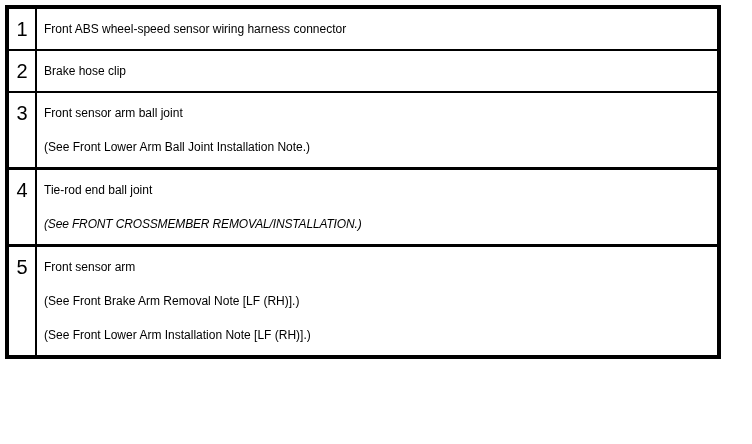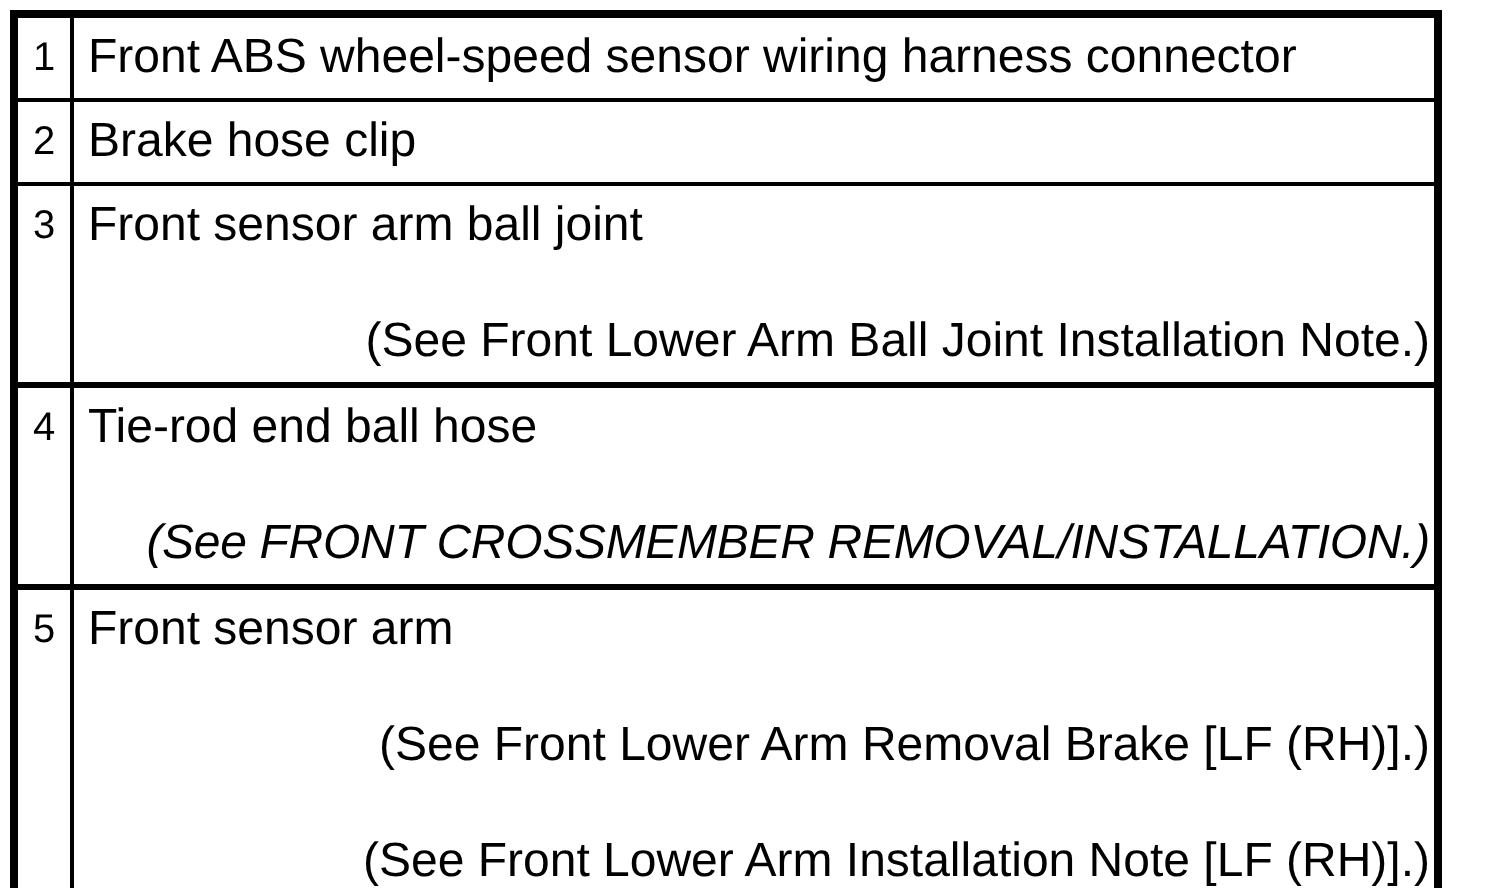--- a/index.html
+++ b/index.html
@@ -45,37 +45,36 @@
     text-align: center;
     font-size: 20px;
     line-height: 22px;
     padding: 9px 2px 9px 2px;
     white-space: nowrap;
   }
 
   .desc-cell {
     vertical-align: top;
     text-align: left;
-    font-size: 24px;
+    font-size: 12px;
     line-height: 22px;
     padding: 9px 2px 9px 7px;
   }
 
   
   .row-thin > td { border-bottom: 2px solid #000000; }
   .row-thick > td { border-bottom: 3px solid #000000; }
   .row-last > td { border-bottom: none; }
 
   .desc-line {
     display: block;
     white-space: nowrap;
   }
   .desc-line + .desc-line {
-    margin-top: 36px;
-    text-align: right;
+    margin-top: 12px;
   }
   .desc-line.tight-fit {
     letter-spacing: -0.15px;
     font-style: italic;
   }
 </style>
 </head>
 <body>
 
 <div id="page">
@@ -101,30 +100,30 @@
         <td class="num-cell">3</td>
         <td class="desc-cell">
           <span class="desc-line">Front sensor arm ball joint</span>
           <span class="desc-line">(See Front Lower Arm Ball Joint Installation Note.)</span>
         </td>
       </tr>
 
       <tr class="row-thick">
         <td class="num-cell">4</td>
         <td class="desc-cell">
-          <span class="desc-line">Tie-rod end ball hose</span>
+          <span class="desc-line">Tie-rod end ball joint</span>
           <span class="desc-line tight-fit">(See FRONT CROSSMEMBER REMOVAL/INSTALLATION.)</span>
         </td>
       </tr>
 
       <tr class="row-last">
         <td class="num-cell">5</td>
         <td class="desc-cell">
           <span class="desc-line">Front sensor arm</span>
-          <span class="desc-line">(See Front Lower Arm Removal Brake [LF (RH)].)</span>
+          <span class="desc-line">(See Front Brake Arm Removal Note [LF (RH)].)</span>
           <span class="desc-line">(See Front Lower Arm Installation Note [LF (RH)].)</span>
         </td>
       </tr>
 
     </tbody>
   </table>
 
 </div>
 
 </body></html>

